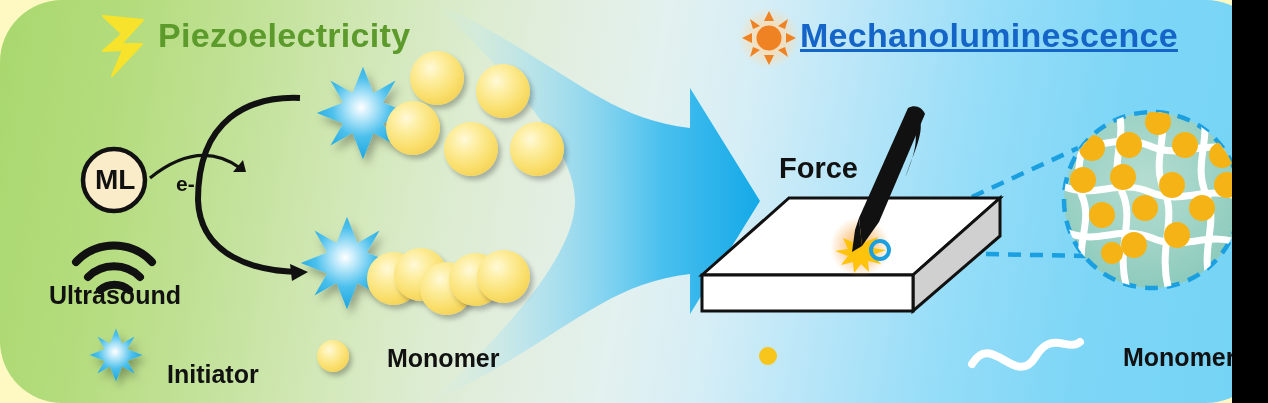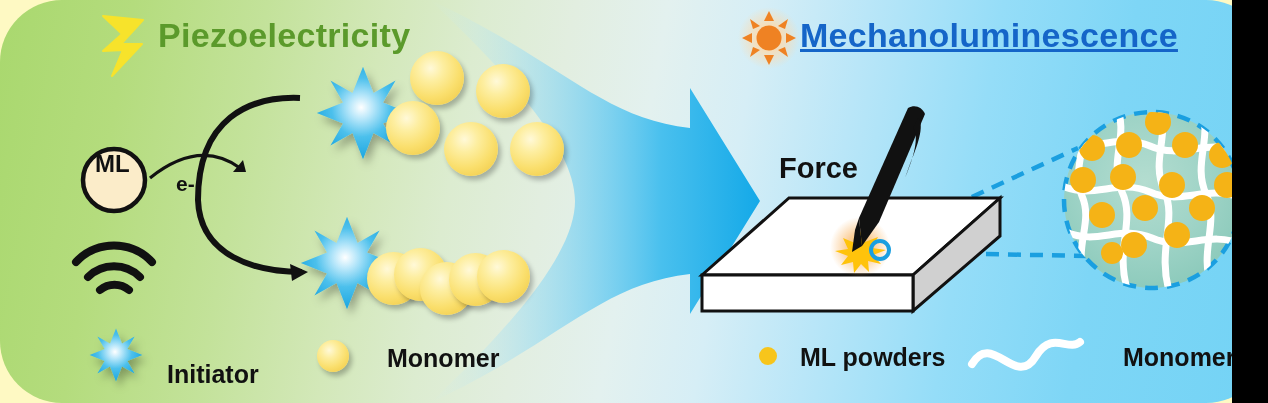--- a/index.html
+++ b/index.html
@@ -13,21 +13,21 @@
       #dcecd0 36%, #e2eee0 43%, #e3f1ef 50%, #d6eef6 57%,
       #b9e6f8 65%, #95ddf8 75%, #7ed6f6 85%, #73d3f5 100%);
   }
   .lay{position:absolute;left:0;top:0;width:1268px;height:403px;}
   .txt{position:absolute;white-space:nowrap;font-weight:bold;}
   #t-piezo{left:158px;top:16px;font-size:34px;color:#5b9a2b;letter-spacing:.3px;}
   #t-mech{left:800px;top:16px;font-size:34px;color:#1565c8;letter-spacing:.3px;text-decoration:underline;}
   #t-force{left:779px;top:152px;font-size:29px;color:#111;}
   #t-ultra{left:49px;top:281px;font-size:25px;color:#111;}
   #t-emin{left:176px;top:172px;font-size:21px;color:#111;font-weight:bold;}
-  #t-ml{left:95px;top:150px;font-size:24px;color:#111;}
+  #t-ml{left:95px;top:164px;font-size:28px;color:#111;}
   .lg{position:absolute;white-space:nowrap;font-size:25px;font-weight:bold;color:#111;}
   #lg-init{left:167px;top:360px;}
   #lg-mono{left:363px;top:344px;margin-left:24px;}
   #lg-pow{left:800px;top:343px;}
   #lg-poly{left:1123px;top:343px;}
   .mono{position:absolute;border-radius:50%;
     background:radial-gradient(circle at 38% 32%,#fff9d8 0%,#fdeea0 26%,#fadf6d 58%,#f3d052 82%,#e9c441 100%);
     box-shadow:3px 4px 5px rgba(0,0,0,.26);}
 </style>
 </head>
@@ -196,19 +196,19 @@
     </g>
     <circle cx="768" cy="356" r="9" fill="#f7c51b"></circle>
     <path d="M972,364 C992,330 1016,390 1036,356 C1052,330 1068,352 1080,342" fill="none" stroke="#ffffff" stroke-width="8" stroke-linecap="round"></path>
   </svg>
   <div class="mono" style="left:317px;top:340px;width:32px;height:32px;"></div>
 
   <div class="txt" id="t-piezo">Piezoelectricity</div>
   <div class="txt" id="t-mech">Mechanoluminescence</div>
   <div class="txt" id="t-ml">ML</div>
   <div class="txt" id="t-emin">e-</div>
+  <div class="txt" id="t-ultra">Ultrasound</div>
   <div class="txt" id="t-force">Force</div>
 
   <div class="lg" id="lg-init">Initiator</div>
   <div class="lg" id="lg-mono">Monomer</div>
-  <div class="lg" id="lg-pow">ML powders</div>
   <div class="lg" id="lg-poly">Monomer</div>
 </div>
 
 </body></html>

